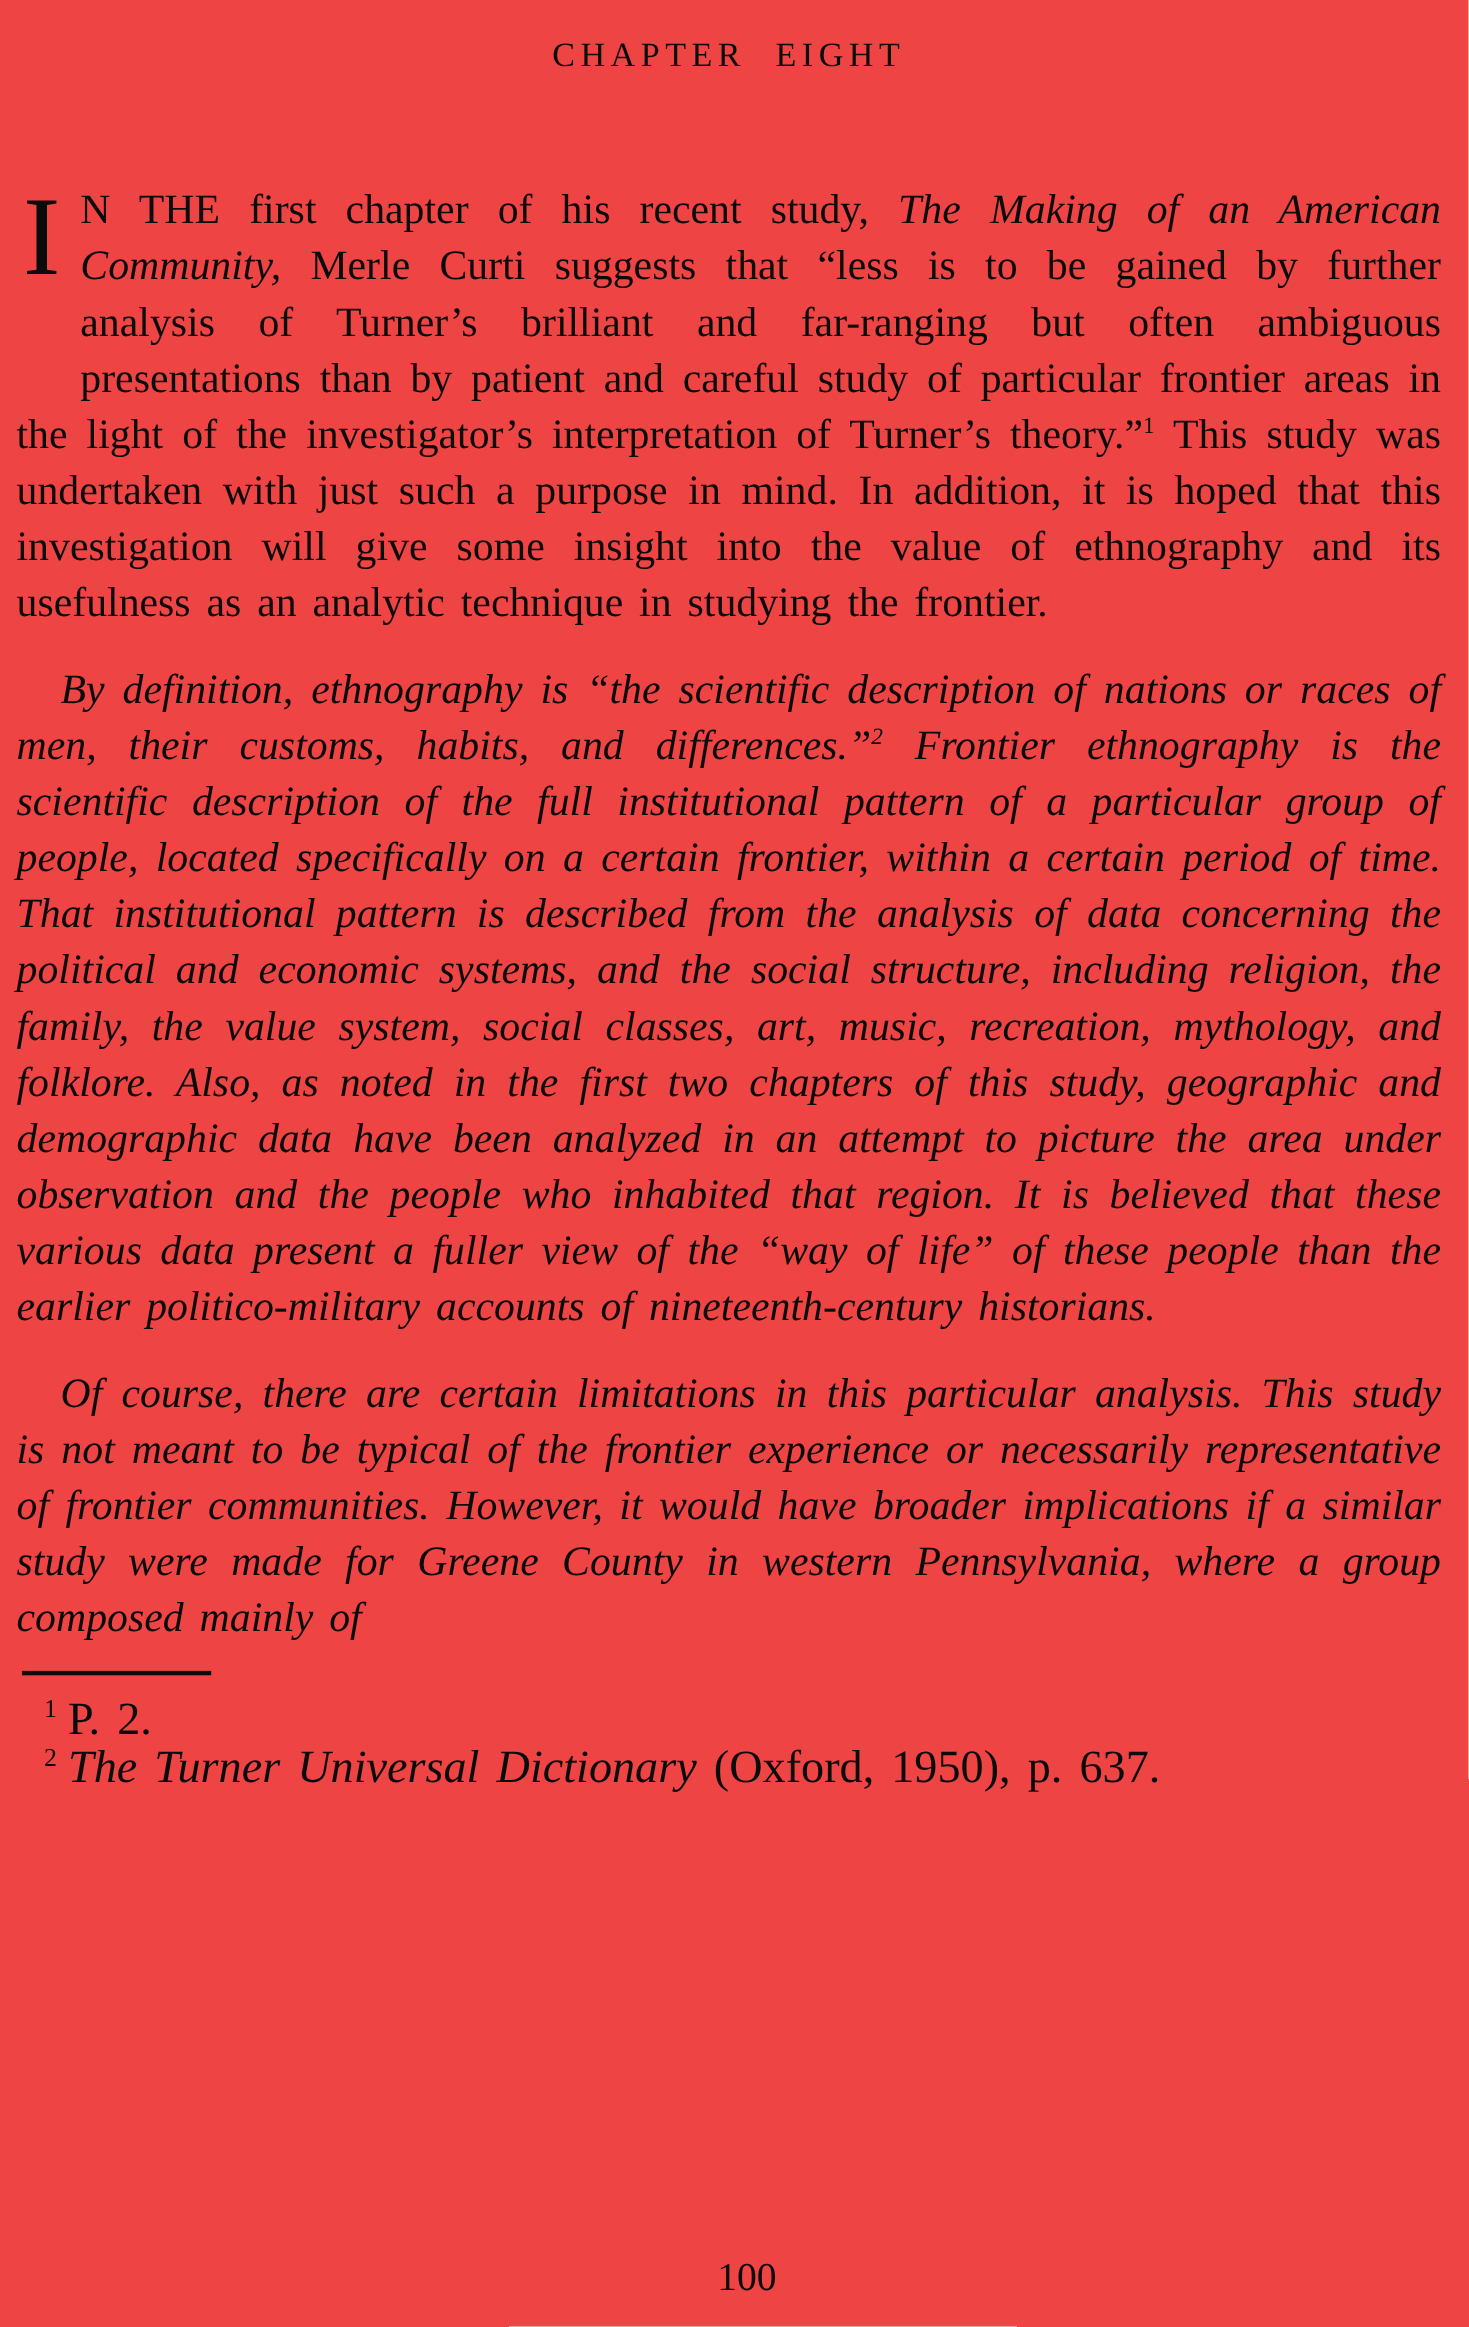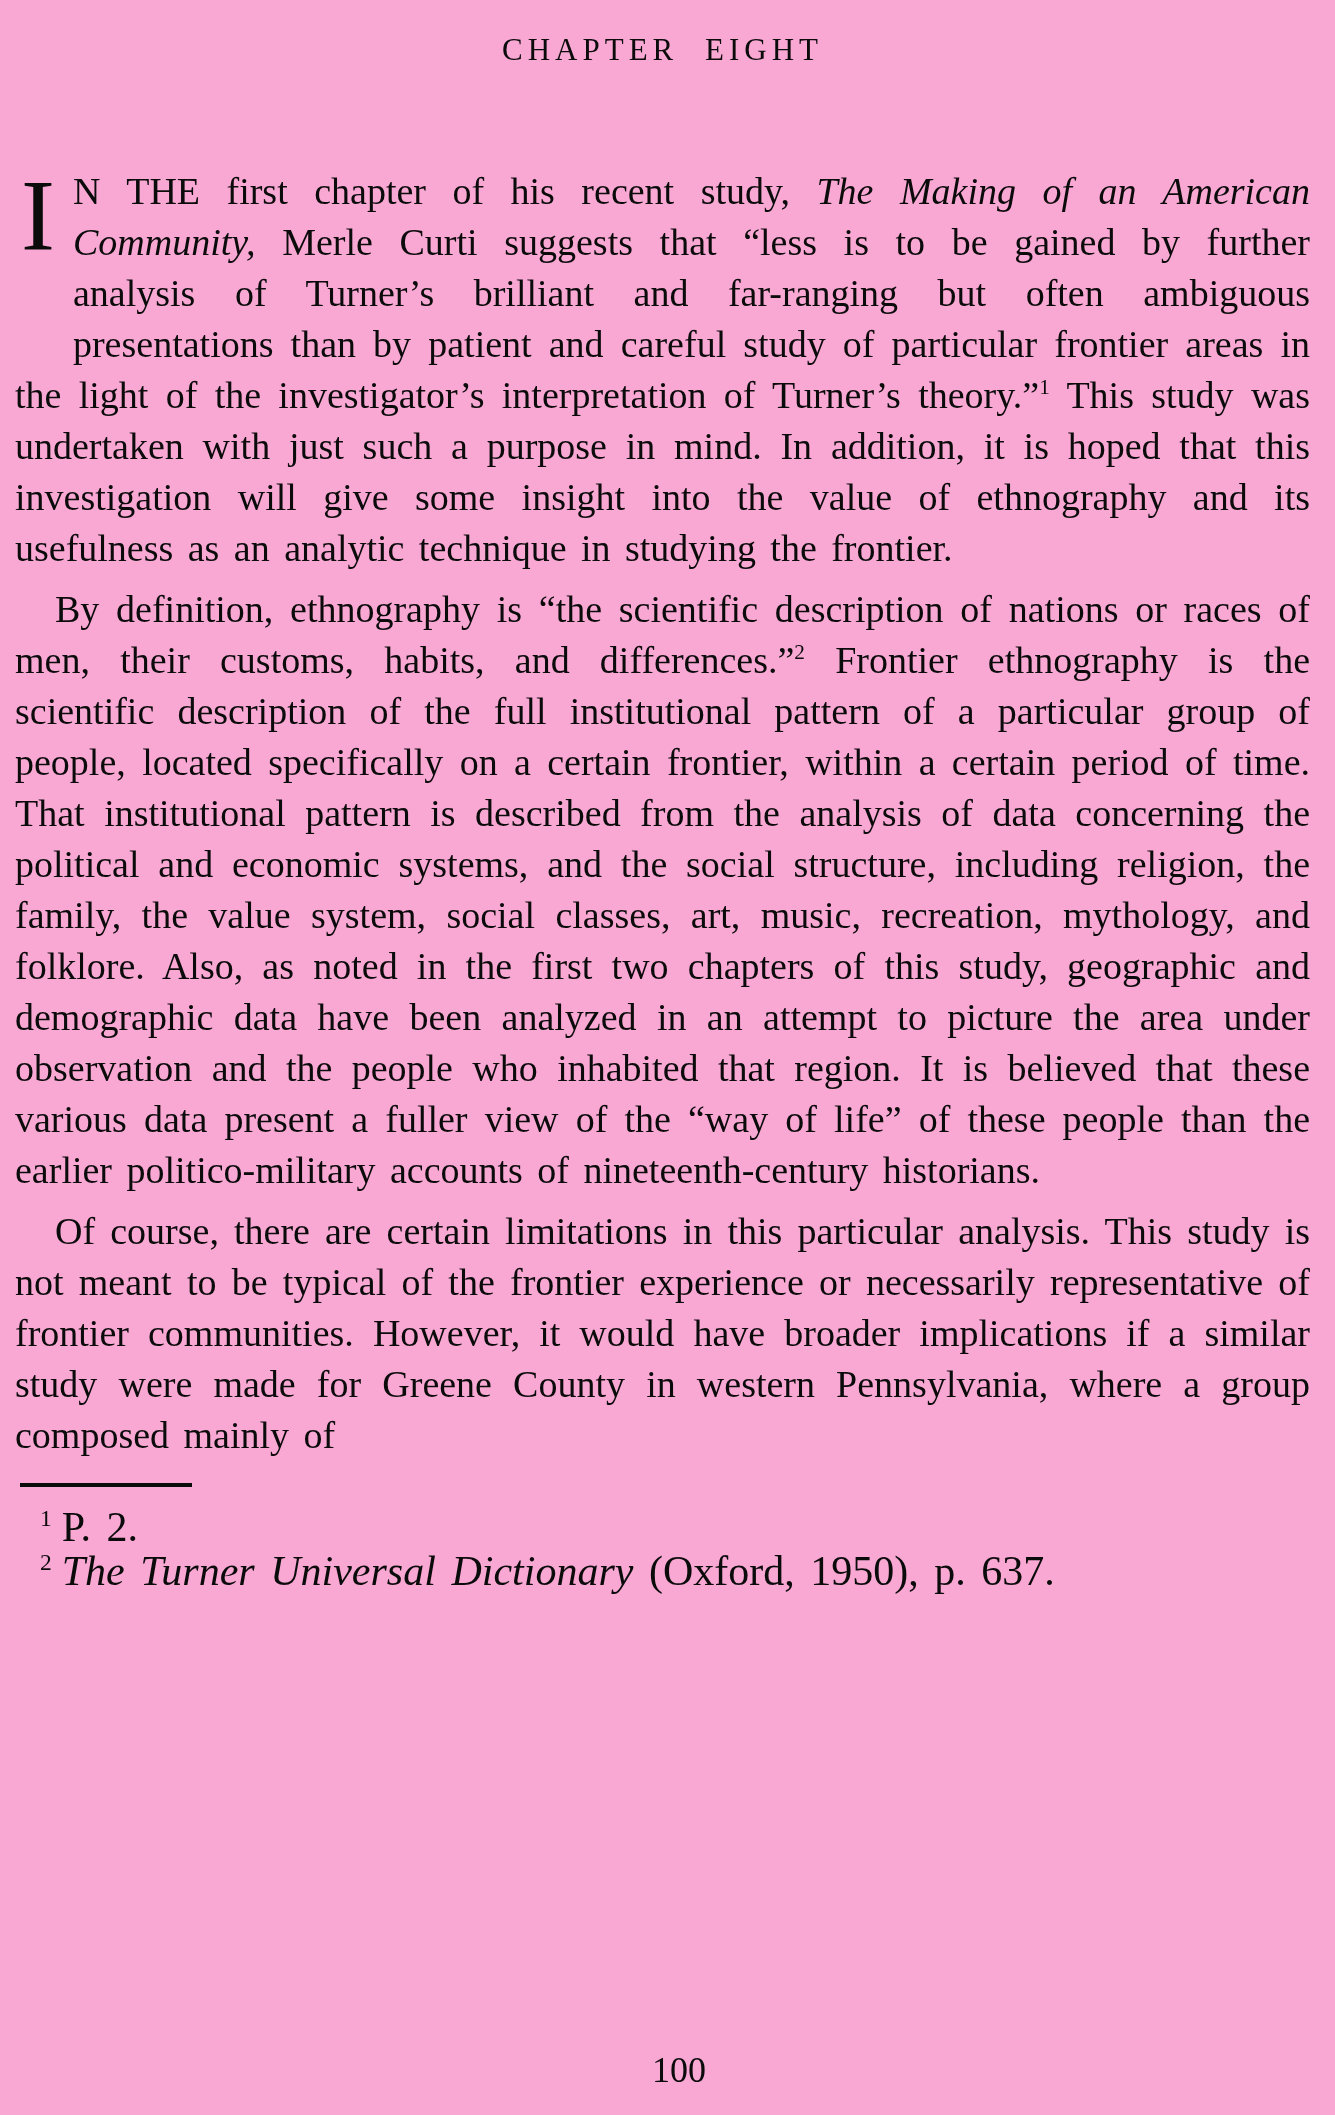--- a/index.html
+++ b/index.html
@@ -5,21 +5,21 @@
   html, body {
     margin: 0;
     padding: 0;
     background: #e8e8e4;
   }
   .page {
     position: relative;
     width: 1335px;
     height: 2115px;
     margin: 0 auto;
-    background: #f9a8d4;
+    background: #ef4444;
     color: #0b0b0b;
     font-family: "Liberation Serif", serif;
     box-sizing: border-box;
     padding: 18px 25px 0 15px;
     overflow: hidden;
   }
   .chapter-heading {
     text-align: center;
     font-size: 31px;
     letter-spacing: 5px;
@@ -40,22 +40,23 @@
     font-size: 38px;
     line-height: 51px;
     text-align: justify;
     word-spacing: 0.13em;
   }
   p.para {
     margin: 0;
     padding: 0;
   }
   p.para + p.para {
-    margin-top: 10px;
+    margin-top: 28px;
     text-indent: 40px;
+    font-style: italic;
   }
   .dropcap {
     float: left;
     font-size: 102px;
     line-height: 92px;
     height: 150px;
     margin: 4px 18px 0 6px;
   }
   .it {
     font-style: italic;

